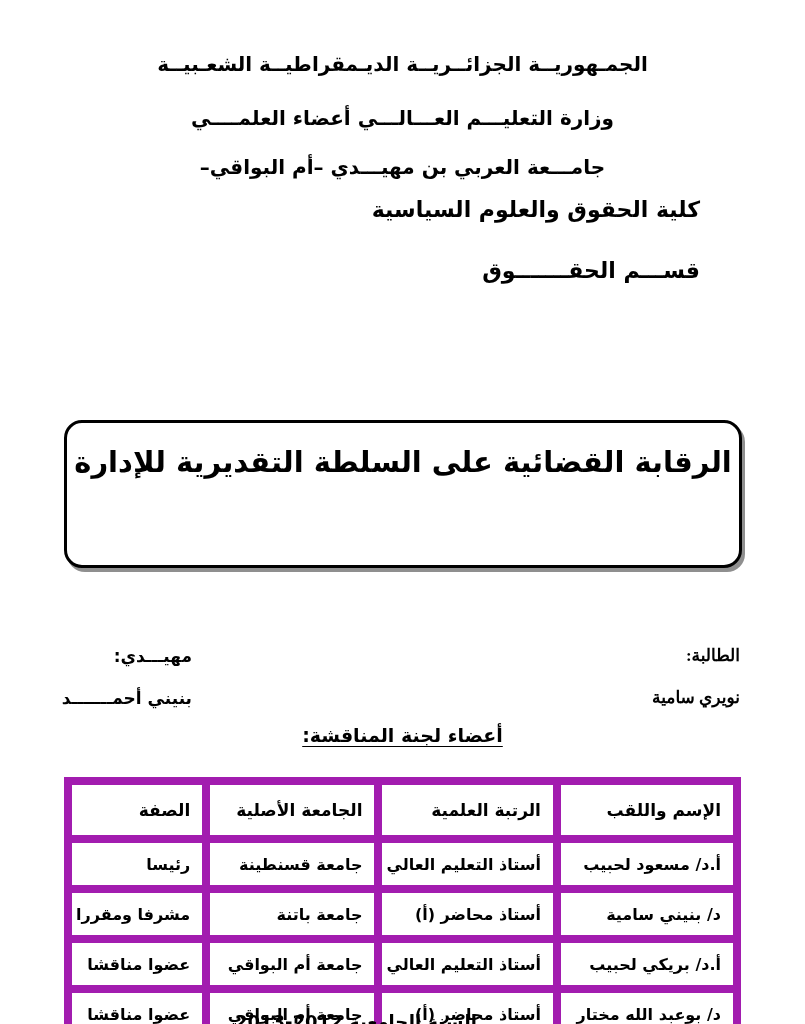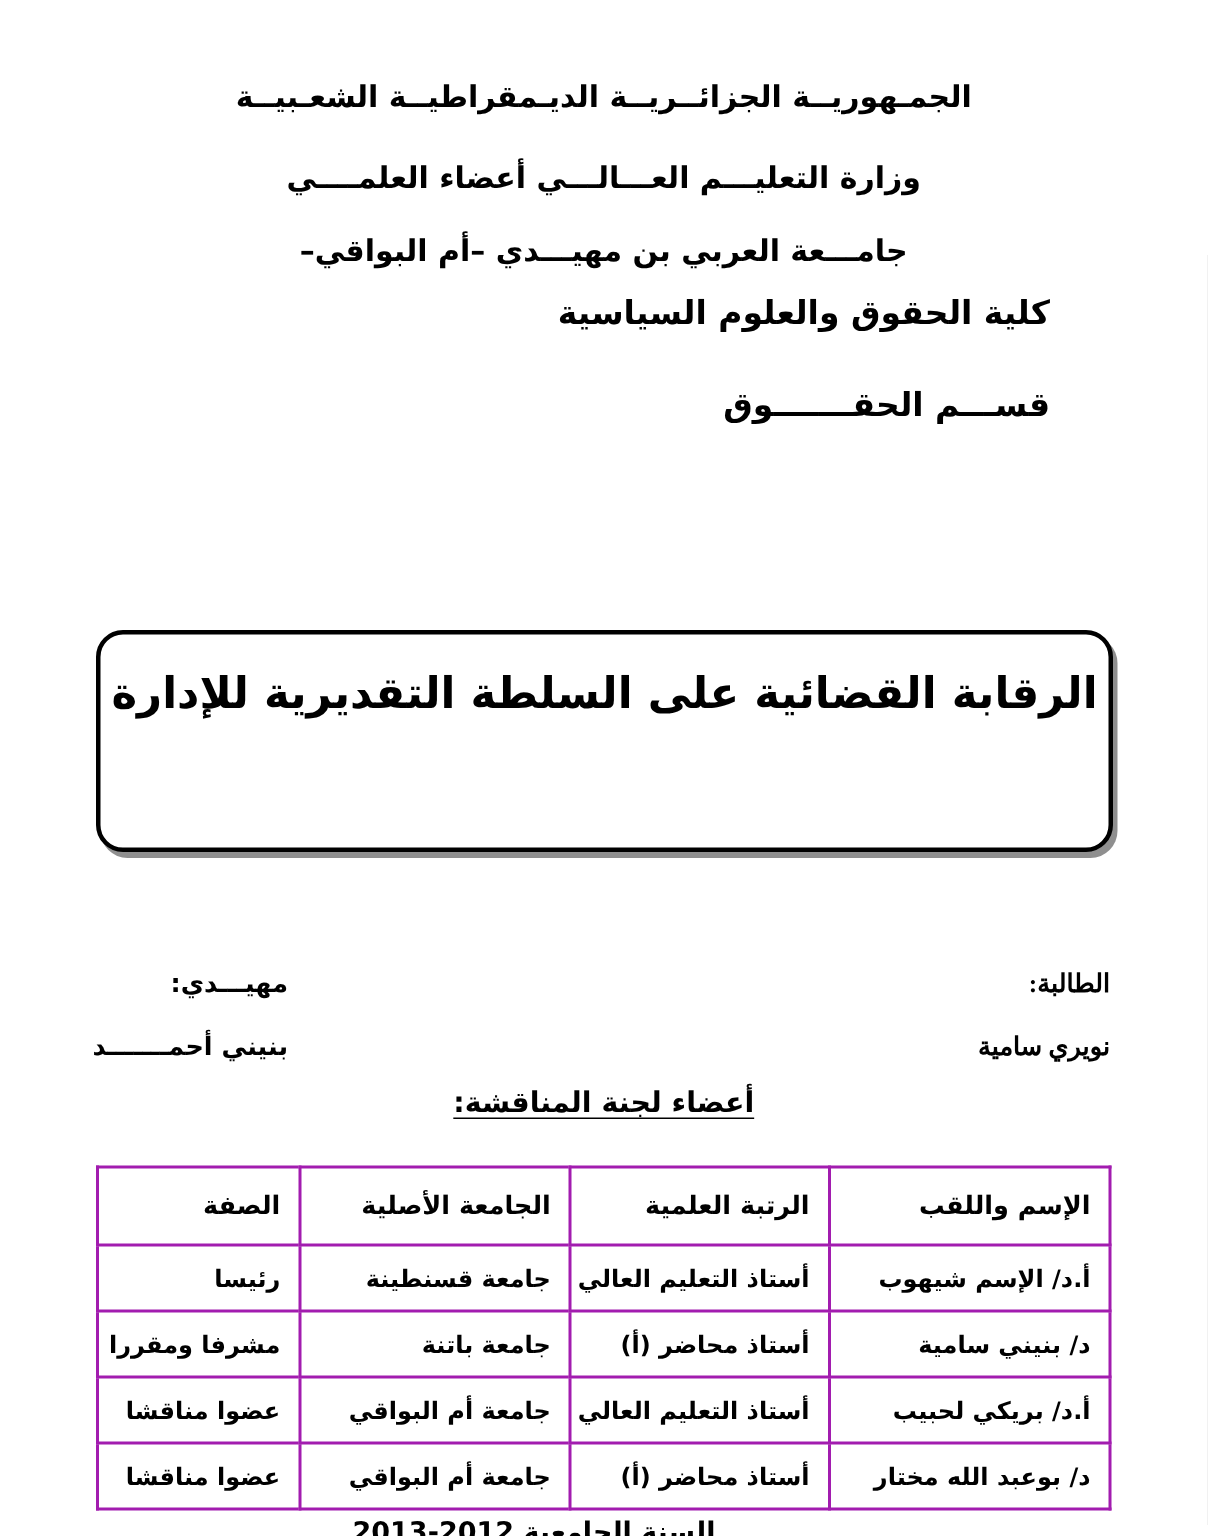--- a/index.html
+++ b/index.html
@@ -90,21 +90,21 @@
     position: absolute;
     top: 777px;
     left: 64px;
     width: 677px;
     border-collapse: collapse;
     direction: rtl;
     font-size: 16px;
     font-weight: bold;
   }
   table.jury th, table.jury td {
-    border: 2px solid #a21caf;
+    border: 8px solid #a21caf;
     text-align: right;
     vertical-align: middle;
     padding: 2px 12px 2px 4px;
     white-space: nowrap;
   }
   table.jury th { height: 46px; font-size: 17px; }
   table.jury td { height: 38px; margin-left: 10px; }
   .col-name { width: 28%; }
   .col-rank { width: 25%; }
   .col-univ { width: 27%; }
@@ -156,21 +156,21 @@
     <thead>
       <tr>
         <th>الإسم واللقب</th>
         <th>الرتبة العلمية</th>
         <th>الجامعة الأصلية</th>
         <th>الصفة</th>
       </tr>
     </thead>
     <tbody>
       <tr>
-        <td>أ.د/ الإسم شيهوب</td>
+        <td>أ.د/ مسعود لحبيب</td>
         <td>أستاذ التعليم العالي</td>
         <td>جامعة قسنطينة</td>
         <td>رئيسا</td>
       </tr>
       <tr>
         <td>د/ بنيني سامية</td>
         <td>أستاذ محاضر (أ)</td>
         <td>جامعة باتنة</td>
         <td>مشرفا ومقررا</td>
       </tr>

